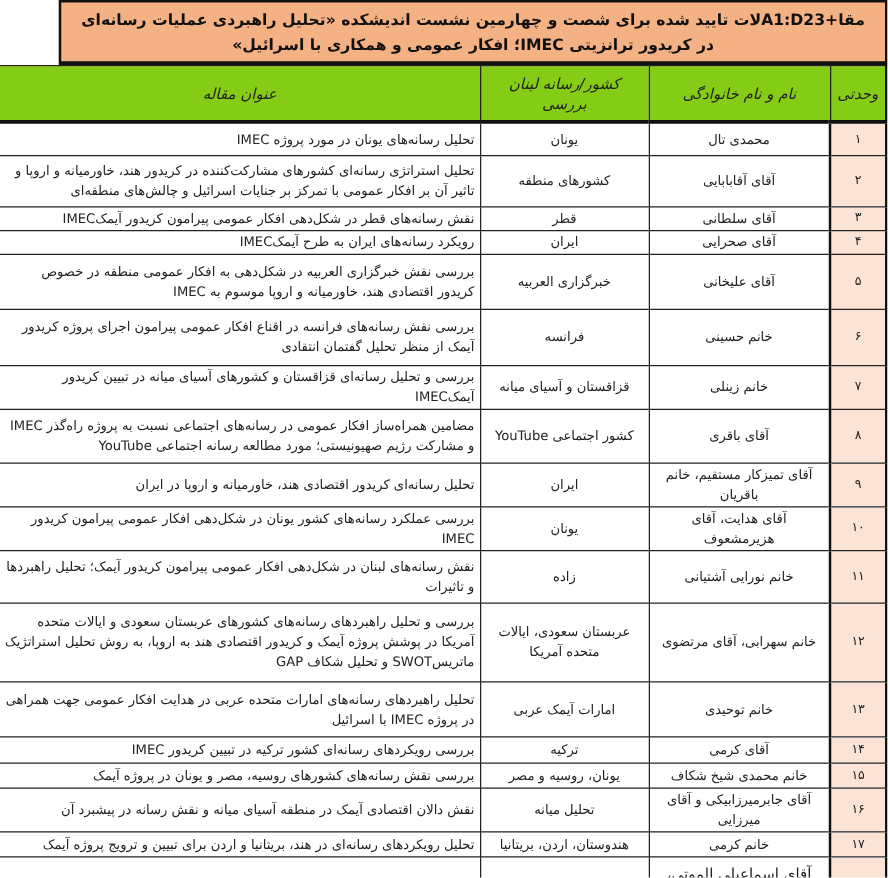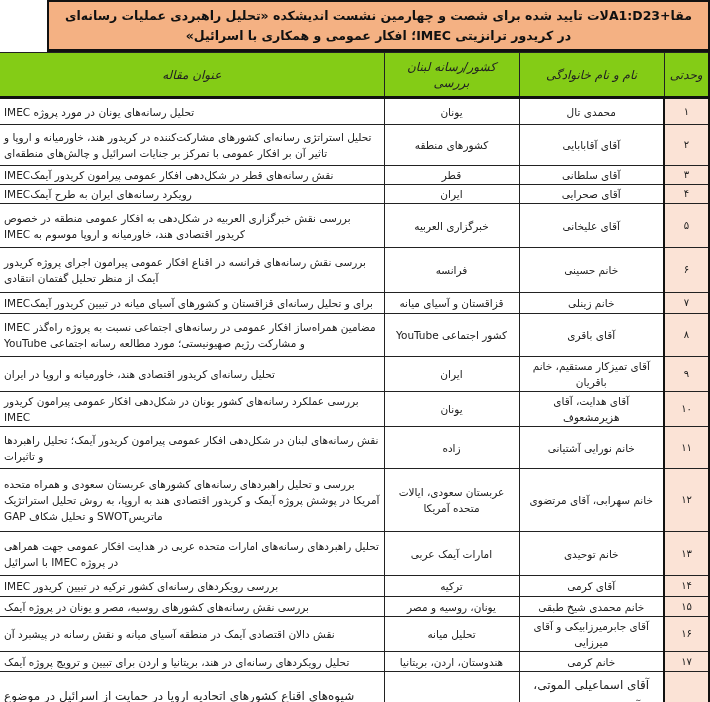--- a/index.html
+++ b/index.html
@@ -7,21 +7,21 @@
     .sheet { position: relative; width: 710px; height: 702px; box-sizing: border-box; direction: rtl; }
     .title-bar {
       height: 52px; background: #F4B183; border: 2px solid #111; border-bottom: 3px solid #111;
       box-sizing: border-box; display: flex; align-items: center; justify-content: center;
       text-align: center; padding: 2px 8px; font-weight: bold; font-size: 12.5px; line-height: 20px; color: #111; margin-left: 47px;
     }
     table { border-collapse: collapse; width: 710px; table-layout: fixed; direction: rtl; }
     td, th { border: 1px solid #222; font-size: 10.5px; color: #222; padding: 1px 4px; text-align: center; vertical-align: middle; line-height: 16px; overflow: hidden; }
     th { background: #84cc16; font-weight: normal; font-size: 12px; height: 41px; border-bottom: 3px solid #111; font-style: italic; }
     td.rownum { background: #FBE3D6; font-size: 10px; }
-    td.title-cell { text-align: left; }
+    td.title-cell { text-align: right; }
     col.c-num { width: 45px; }
     col.c-name { width: 145px; }
     col.c-country { width: 135px; }
     col.c-title { width: 385px; }
     tr > :first-child { border-right: 2px solid #111; }
     tr > :last-child { border-left: 2px solid #111; }
     tr > td:nth-child(1) { border-left: 2px solid #111; }
     tbody tr:last-child td { border-bottom: 3px solid #111; }
     .big { font-size: 12px; line-height: 22px; }
   </style>
@@ -79,21 +79,21 @@
         <tr style="height: 45px;">
           <td class="rownum">۶</td>
           <td>خانم حسینی</td>
           <td>فرانسه</td>
           <td class="title-cell">بررسی نقش رسانه‌های فرانسه در اقناع افکار عمومی پیرامون اجرای پروژه کریدور آیمک از منظر تحلیل گفتمان انتقادی</td>
         </tr>
         <tr style="height: 21px;">
           <td class="rownum">۷</td>
           <td>خانم زینلی</td>
           <td>قزاقستان و آسیای میانه</td>
-          <td class="title-cell">برای و تحلیل رسانه‌ای قزاقستان و کشورهای آسیای میانه در تبیین کریدور آیمکIMEC</td>
+          <td class="title-cell">بررسی و تحلیل رسانه‌ای قزاقستان و کشورهای آسیای میانه در تبیین کریدور آیمکIMEC</td>
         </tr>
         <tr style="height: 43px;">
           <td class="rownum">۸</td>
           <td>آقای باقری</td>
           <td>کشور اجتماعی YouTube</td>
           <td class="title-cell">مضامین همراه‌ساز افکار عمومی در رسانه‌های اجتماعی نسبت به پروژه راه‌گذر IMEC و مشارکت رژیم صهیونیستی؛ مورد مطالعه رسانه اجتماعی YouTube</td>
         </tr>
         <tr style="height: 20px;">
           <td class="rownum">۹</td>
           <td>آقای تمیزکار مستقیم، خانم باقریان</td>
@@ -109,37 +109,37 @@
         <tr style="height: 42px;">
           <td class="rownum">۱۱</td>
           <td>خانم نورایی آشتیانی</td>
           <td>زاده</td>
           <td class="title-cell">نقش رسانه‌های لبنان در شکل‌دهی افکار عمومی پیرامون کریدور آیمک؛ تحلیل راهبردها و تاثیرات</td>
         </tr>
         <tr style="height: 63px;">
           <td class="rownum">۱۲</td>
           <td>خانم سهرابی، آقای مرتضوی</td>
           <td>عربستان سعودی، ایالات متحده آمریکا</td>
-          <td class="title-cell">بررسی و تحلیل راهبردهای رسانه‌های کشورهای عربستان سعودی و همراه متحده آمریکا در پوشش پروژه آیمک و کریدور اقتصادی هند به اروپا، به روش تحلیل استراتژیک ماتریسSWOT و تحلیل شکاف GAP</td>
+          <td class="title-cell">بررسی و تحلیل راهبردهای رسانه‌های کشورهای عربستان سعودی و ایالات متحده آمریکا در پوشش پروژه آیمک و کریدور اقتصادی هند به اروپا، به روش تحلیل استراتژیک ماتریسSWOT و تحلیل شکاف GAP</td>
         </tr>
         <tr style="height: 44px;">
           <td class="rownum">۱۳</td>
           <td>خانم توحیدی</td>
           <td>امارات آیمک عربی</td>
           <td class="title-cell">تحلیل راهبردهای رسانه‌های امارات متحده عربی در هدایت افکار عمومی جهت همراهی در پروژه IMEC با اسرائیل</td>
         </tr>
         <tr style="height: 21px;">
           <td class="rownum">۱۴</td>
           <td>آقای کرمی</td>
           <td>ترکیه</td>
           <td class="title-cell">بررسی رویکردهای رسانه‌ای کشور ترکیه در تبیین کریدور IMEC</td>
         </tr>
         <tr style="height: 20px;">
           <td class="rownum">۱۵</td>
-          <td>خانم محمدی شیخ طبقی</td>
+          <td>خانم محمدی شیخ شکاف</td>
           <td>یونان، روسیه و مصر</td>
           <td class="title-cell">بررسی نقش رسانه‌های کشورهای روسیه، مصر و یونان در پروژه آیمک</td>
         </tr>
         <tr style="height: 21px;">
           <td class="rownum">۱۶</td>
           <td>آقای جابرمیرزابیکی و آقای میرزایی</td>
           <td>تحلیل میانه</td>
           <td class="title-cell">نقش دالان اقتصادی آیمک در منطقه آسیای میانه و نقش رسانه در پیشبرد آن</td>
         </tr>
         <tr style="height: 20px;">

